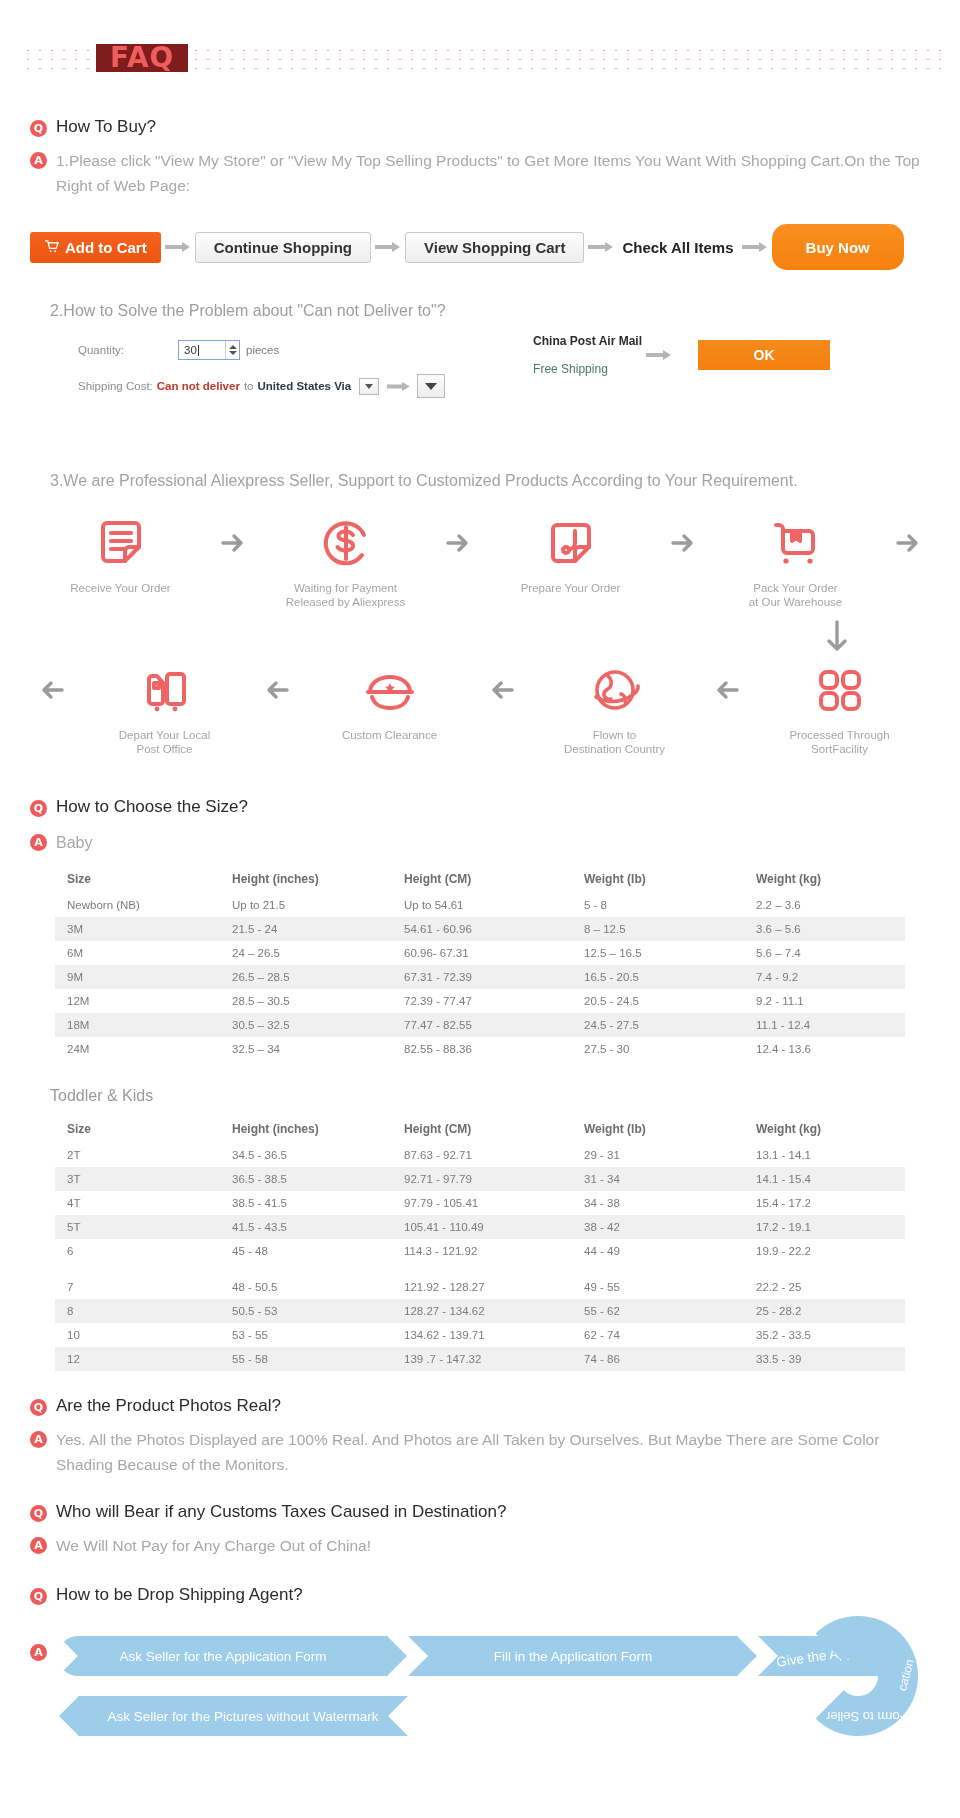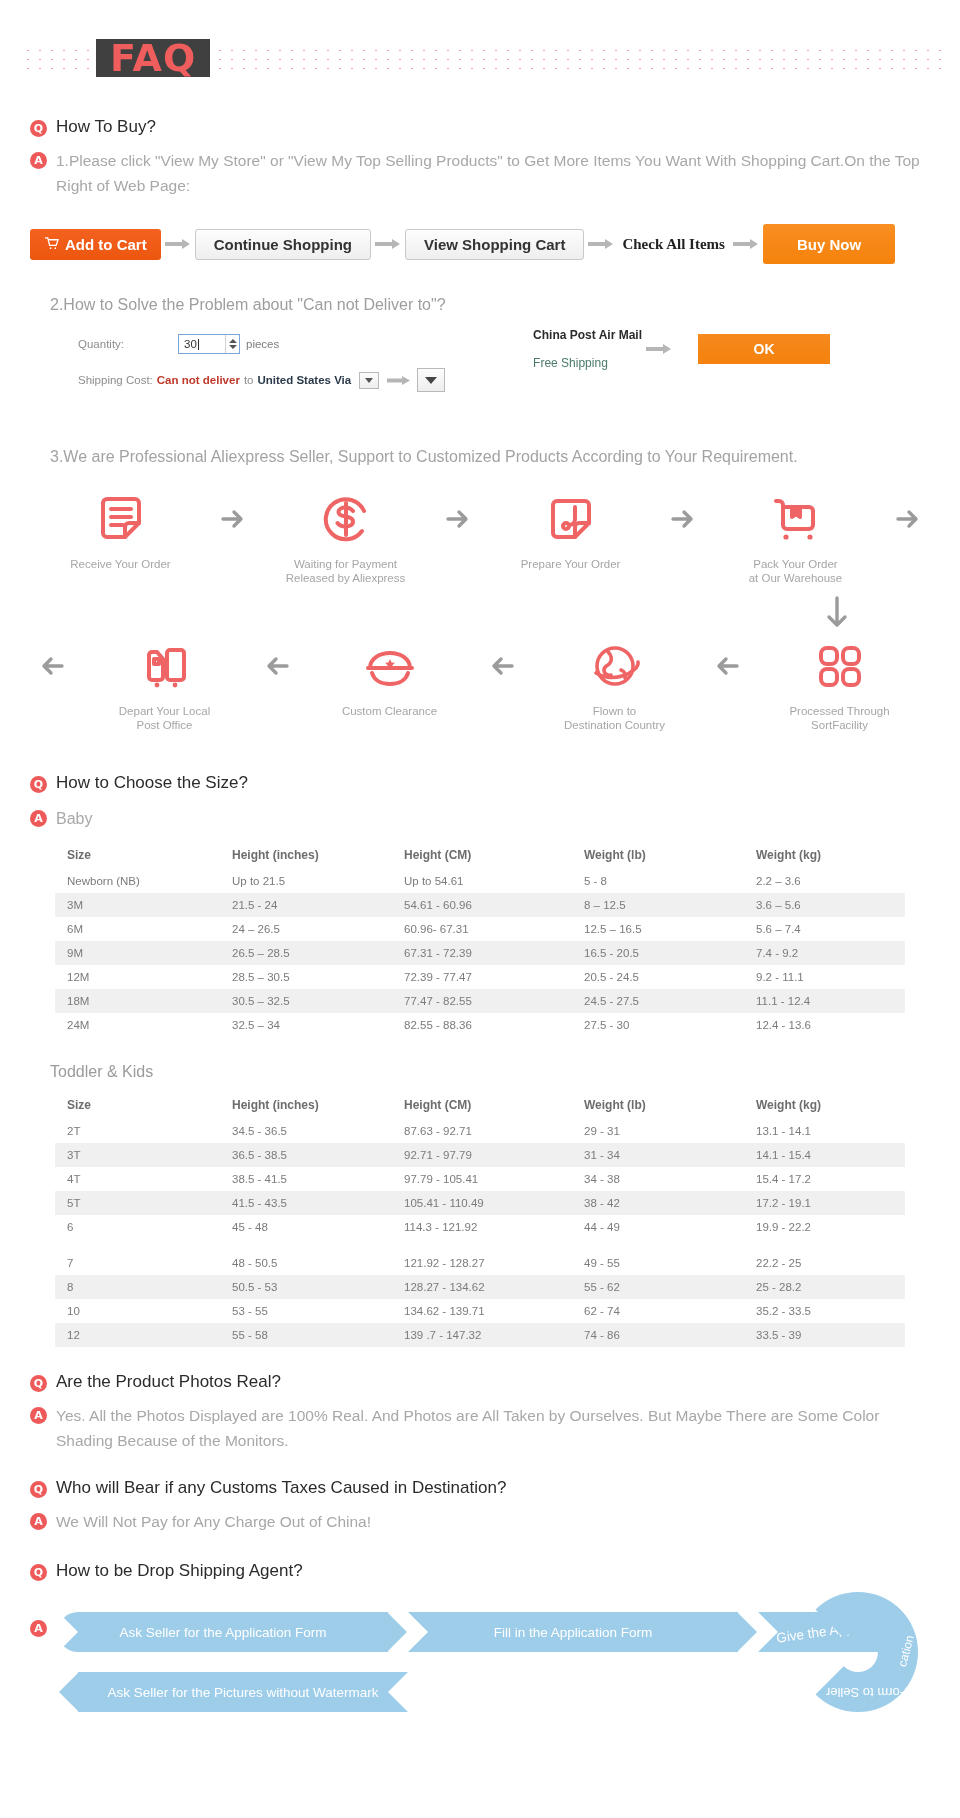--- a/index.html
+++ b/index.html
@@ -24,23 +24,23 @@
     position: absolute;
     left: 22px; right: 14px; top: 24px;
     height: 26px;
     background-image: radial-gradient(#f2a1a1 1.1px, transparent 1.2px);
     background-size: 12px 9px;
     background-position: 0 0;
   }
   .faq-word {
     position: relative;
     margin-left: 96px;
-    background: #404040;
+    background: #7f1d1d;
     padding: 0 14px;
-    font-size: 38px;
+    font-size: 28px;
     font-weight: bold;
     letter-spacing: 1px;
     color: #ef5d5d;
     font-family: "DejaVu Sans", sans-serif;
     z-index: 2;
     line-height: 1;
   }
 
   
   .qa { display: flex; align-items: flex-start; padding: 0 30px; }
@@ -102,27 +102,27 @@
     gap: 6px;
   }
   .btn-grey {
     background: linear-gradient(#fdfdfd,#eeeeee);
     border: 1px solid #c9c9c9;
     color: #333;
     height: 31px;
     padding: 0 18px;
     border-radius: 3px;
   }
-  .btn-plain { color: #222; height: 31px; padding: 0 4px; font-family: Liberation Serif, serif; }
+  .btn-plain { color: #222; height: 31px; padding: 0 4px; }
   .btn-buy {
     background: linear-gradient(#f98e21, #f5820d);
     color: #fff;
-    height: 40px;
+    height: 46px;
     padding: 12px 34px;
-    border-radius: 3px;
+    border-radius: 15px;
   }
   .arrow-grey {
     flex: 0 0 auto;
     width: 34px;
     display: flex; align-items: center; justify-content: center;
     color: #b6b6b6;
   }
   .arrow-grey svg { display: block; }
 
   
@@ -388,21 +388,21 @@
       </div>
       <div class="arrow-grey">
         <svg width="26" height="12" viewBox="0 0 26 12">
             <path d="M0 4h17V1l8 5-8 5V8H0z" fill="#b6b6b6"></path>
           </svg>
       </div>
       <div class="ok-btn">OK</div>
     </div>
   </div>
 
-  <div class="proc-head" style="margin-top:4px;">3.We are Professional Aliexpress Seller, Support to Customized Products According to Your Requirement.</div>
+  <div class="proc-head" style="margin-top:22px;">3.We are Professional Aliexpress Seller, Support to Customized Products According to Your Requirement.</div>
 
   <div class="proc-row" style="margin-top:22px;">
     <div class="proc-item">
       <div class="proc-icon">
         <svg width="52" height="52" viewBox="0 0 52 52" fill="none" stroke="#ef6565" stroke-width="4" stroke-linecap="round" stroke-linejoin="round">
           <path d="M8 10a4 4 0 014-4h28a4 4 0 014 4v20L30 44H12a4 4 0 01-4-4z"></path>
           <path d="M44 30H34a4 4 0 00-4 4v10"></path>
           <path d="M16 16h20M16 24h20M16 32h12"></path>
         </svg>
       </div>

